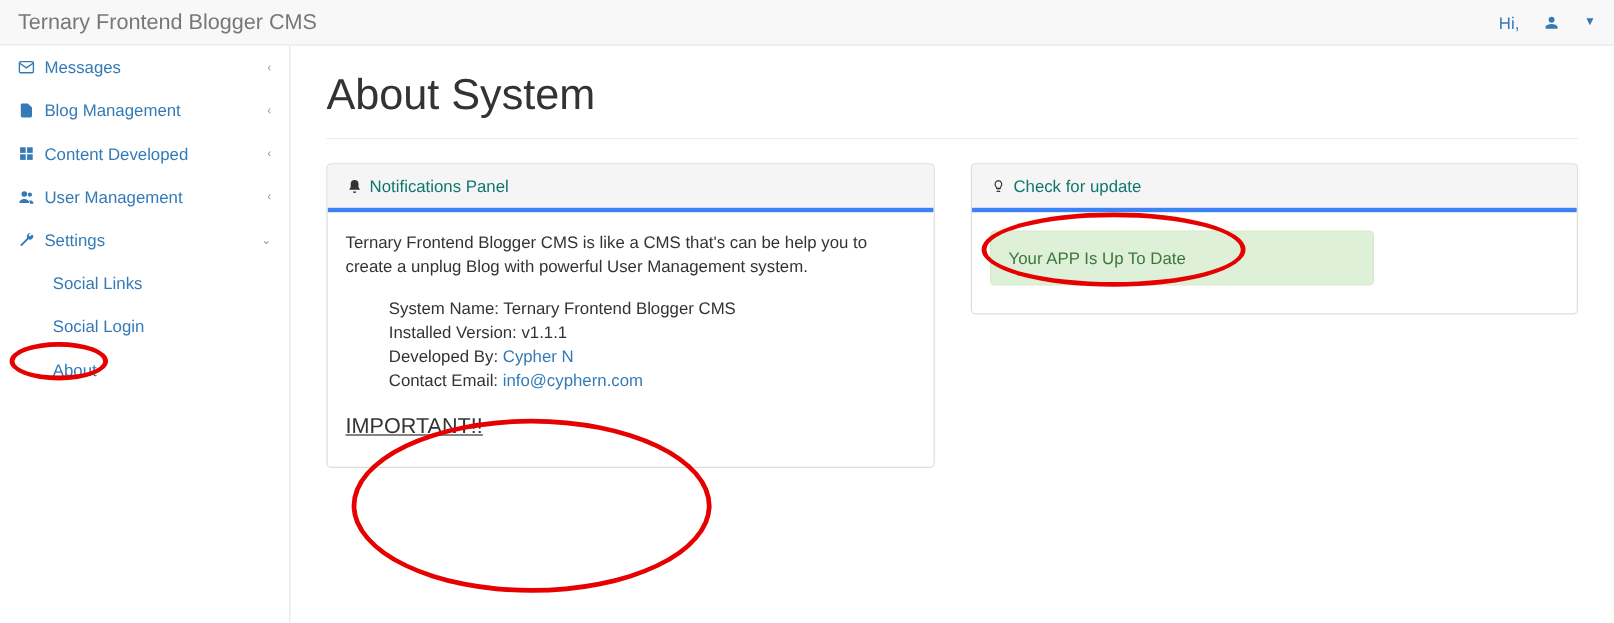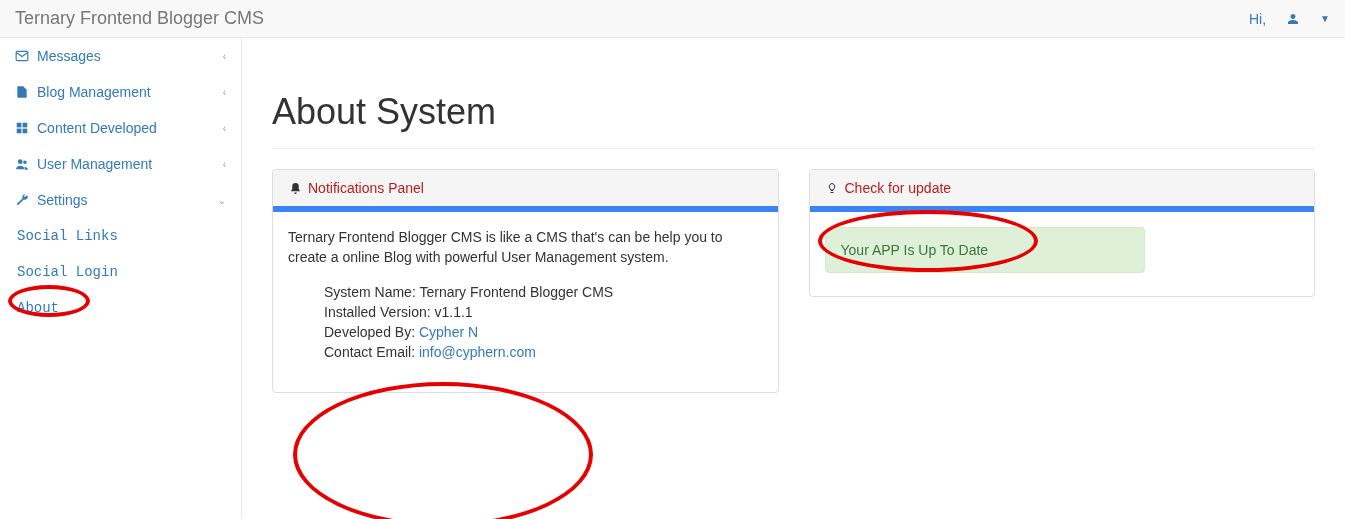--- a/index.html
+++ b/index.html
@@ -49,68 +49,66 @@
       text-decoration: none;
       font-size: 14px;
       position: relative;
     }
     .side-item .chev {
       margin-left: auto;
       font-size: 10px;
       color: #999;
     }
     .side-sub {
-      padding-left: 17px;
-      font-family: Liberation Mono, monospace;
+      padding-left: 44px;
     }
     .side-icon {
       width: 14px;
       color: #337ab7;
       display: inline-flex;
       align-items: center;
       justify-content: center;
     }
     .content {
       flex: 1;
       padding: 20px 30px;
     }
     .page-title {
       font-size: 36px;
       font-weight: 400;
       color: #333;
       margin-bottom: 15px;
-      margin-top: 33px;
     }
     .title-rule {
       border: 0;
       border-top: 1px solid #eee;
       margin-bottom: 20px;
     }
     .cols {
       display: flex;
       gap: 30px;
     }
     .panel {
       border: 1px solid #ddd;
       border-radius: 4px;
       background: #fff;
     }
     .panel.left { flex: 1; max-width: 520px; }
     .panel.right { flex: 1; max-width: 520px; }
     .panel-heading {
       padding: 10px 15px;
       background: #f5f5f5;
-      border-bottom: 6px solid #3b82f6;
+      border-bottom: 4px solid #3b82f6;
       border-top-left-radius: 4px;
       border-top-right-radius: 4px;
       display: flex;
       align-items: center;
       gap: 6px;
       font-size: 14px;
-      color: #b91c1c;
+      color: #0f766e;
     }
     .panel-body {
       padding: 15px;
       font-size: 14px;
       color: #333;
       line-height: 1.45;
     }
     .panel-body p { margin-bottom: 14px; }
     .link { color: #337ab7; text-decoration: none; cursor: pointer; }
     .important-hdr {
@@ -234,27 +232,28 @@
       <section class="panel left" style="position:relative;">
         <div class="panel-heading">
           <span class="side-icon">
             <svg width="13" height="13" viewBox="0 0 24 24" fill="#333">
                 <path d="M12 2a6 6 0 00-6 6v5l-2 3v1h16v-1l-2-3V8a6 6 0 00-6-6zm0 20a2.5 2.5 0 002.5-2.5h-5A2.5 2.5 0 0012 22z"></path>
               </svg>
           </span>
           <span>Notifications Panel</span>
         </div>
         <div class="panel-body">
-          <p>Ternary Frontend Blogger CMS is like a CMS that's can be help you to create a online Blog with powerful User Management system.</p>
+          <p>Ternary Frontend Blogger CMS is like a CMS that's can be help you to create a unplug Blog with powerful User Management system.</p>
           <div style="margin-bottom:14px;margin-left:36px;">
             <div><span>System Name: </span><span>Ternary Frontend Blogger CMS</span></div>
             <div><span>Installed Version: </span><span>v1.1.1</span></div>
             <div><span>Developed By: </span><a class="link">Cypher N</a></div>
             <div><span>Contact Email: </span><a class="link">info@cyphern.com</a></div>
           </div>
+          <div class="important-hdr">IMPORTANT!!</div>
         </div>
         <span class="circle-mark" style="left:20px; top:212px; width:300px; height:145px;"></span>
       </section>
 
       <section class="panel right" style="position:relative; align-self:flex-start;">
         <div class="panel-heading">
           <span class="side-icon">
             <svg width="12" height="12" viewBox="0 0 24 24" fill="none" stroke="#333" stroke-width="2">
                 <path d="M9 21h6M10 17h4M12 3a6 6 0 00-4 10c1 1 1 2 1 3h6c0-1 0-2 1-3a6 6 0 00-4-10z"></path>
               </svg>

